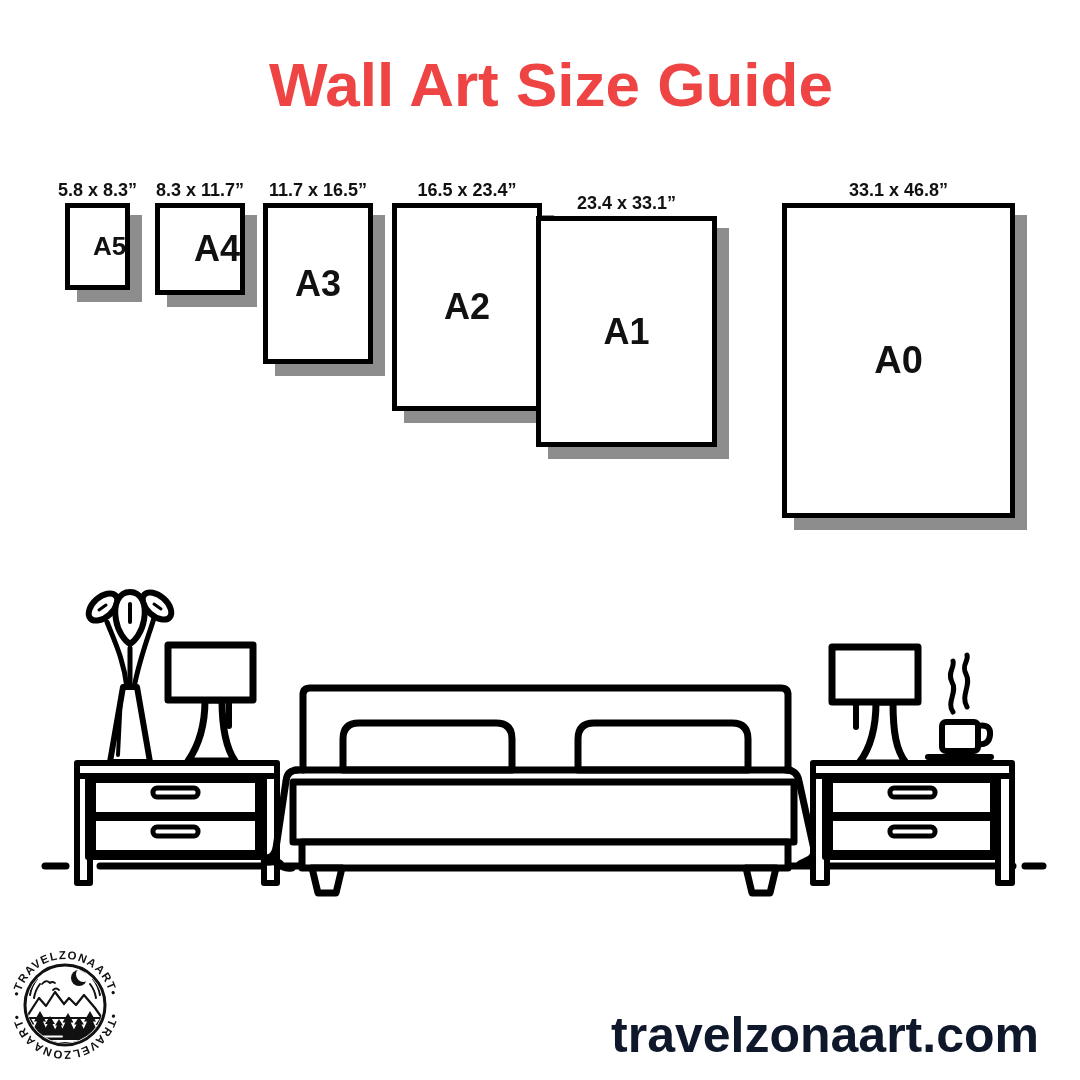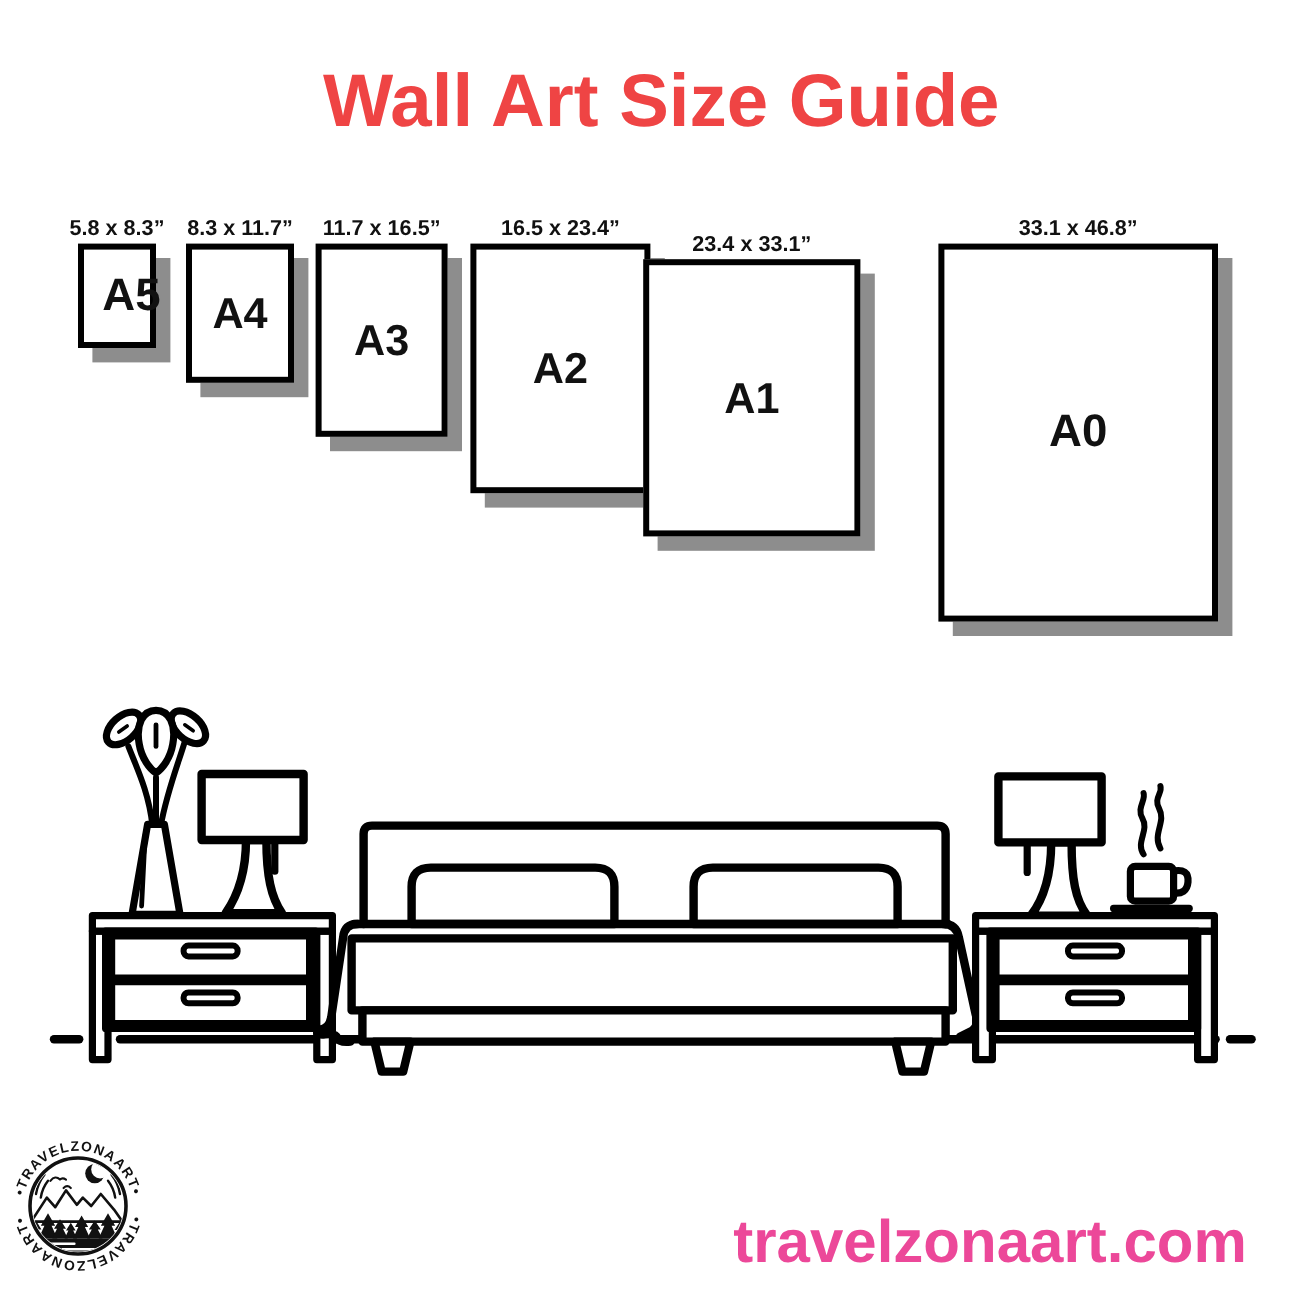--- a/index.html
+++ b/index.html
@@ -24,35 +24,35 @@
   .letter{font-weight:bold;font-size:36px;color:#111;}
   .scene{position:absolute;left:0;top:580px;width:1080px;height:330px;}
   .scene .ln{stroke:#000;fill:none;stroke-linecap:round;stroke-linejoin:round;}
   .scene .fw{fill:#fff;}
   .s7{stroke-width:7;} .s6{stroke-width:6;} .s5{stroke-width:5;} .s4{stroke-width:4;} .s3{stroke-width:3;}
   .logo{position:absolute;left:6px;top:938px;width:120px;height:134px;}
   .arc-text{font-family:"Liberation Sans",sans-serif;font-weight:bold;font-size:11.5px;letter-spacing:1.2px;fill:#111;}
   .lg-ln{stroke:#111;fill:none;stroke-linecap:round;stroke-linejoin:round;}
   .website{
     position:absolute;left:600px;top:1006px;width:450px;text-align:center;
-    font-size:50px;font-weight:bold;letter-spacing:0;color:#ec4899;
+    font-size:50px;font-weight:bold;letter-spacing:0;color:#0f172a;
   }
 </style>
 </head>
 <body>
 
 <div class="canvas">
 
   <h1 class="title">Wall Art Size Guide</h1>
 
   <div class="frame" style="left:65px;top:203px;width:65px;height:87px;padding-left:24px;">
     <div class="dim">5.8 x 8.3”</div>
-    <span class="letter" style="font-size:38px;">A5</span>
+    <span class="letter" style="font-size:26px;">A5</span>
   </div>
-  <div class="frame" style="left:155px;top:203px;width:90px;height:116px;">
+  <div class="frame" style="left:155px;top:203px;width:90px;height:92px;justify-content:flex-end;">
     <div class="dim">8.3 x 11.7”</div>
     <span class="letter">A4</span>
   </div>
   <div class="frame" style="left:263px;top:203px;width:110px;height:161px;align-items:center;">
     <div class="dim">11.7 x 16.5”</div>
     <span class="letter">A3</span>
   </div>
   <div class="frame" style="left:392px;top:203px;width:150px;height:208px;">
     <div class="dim">16.5 x 23.4”</div>
     <span class="letter">A2</span>

